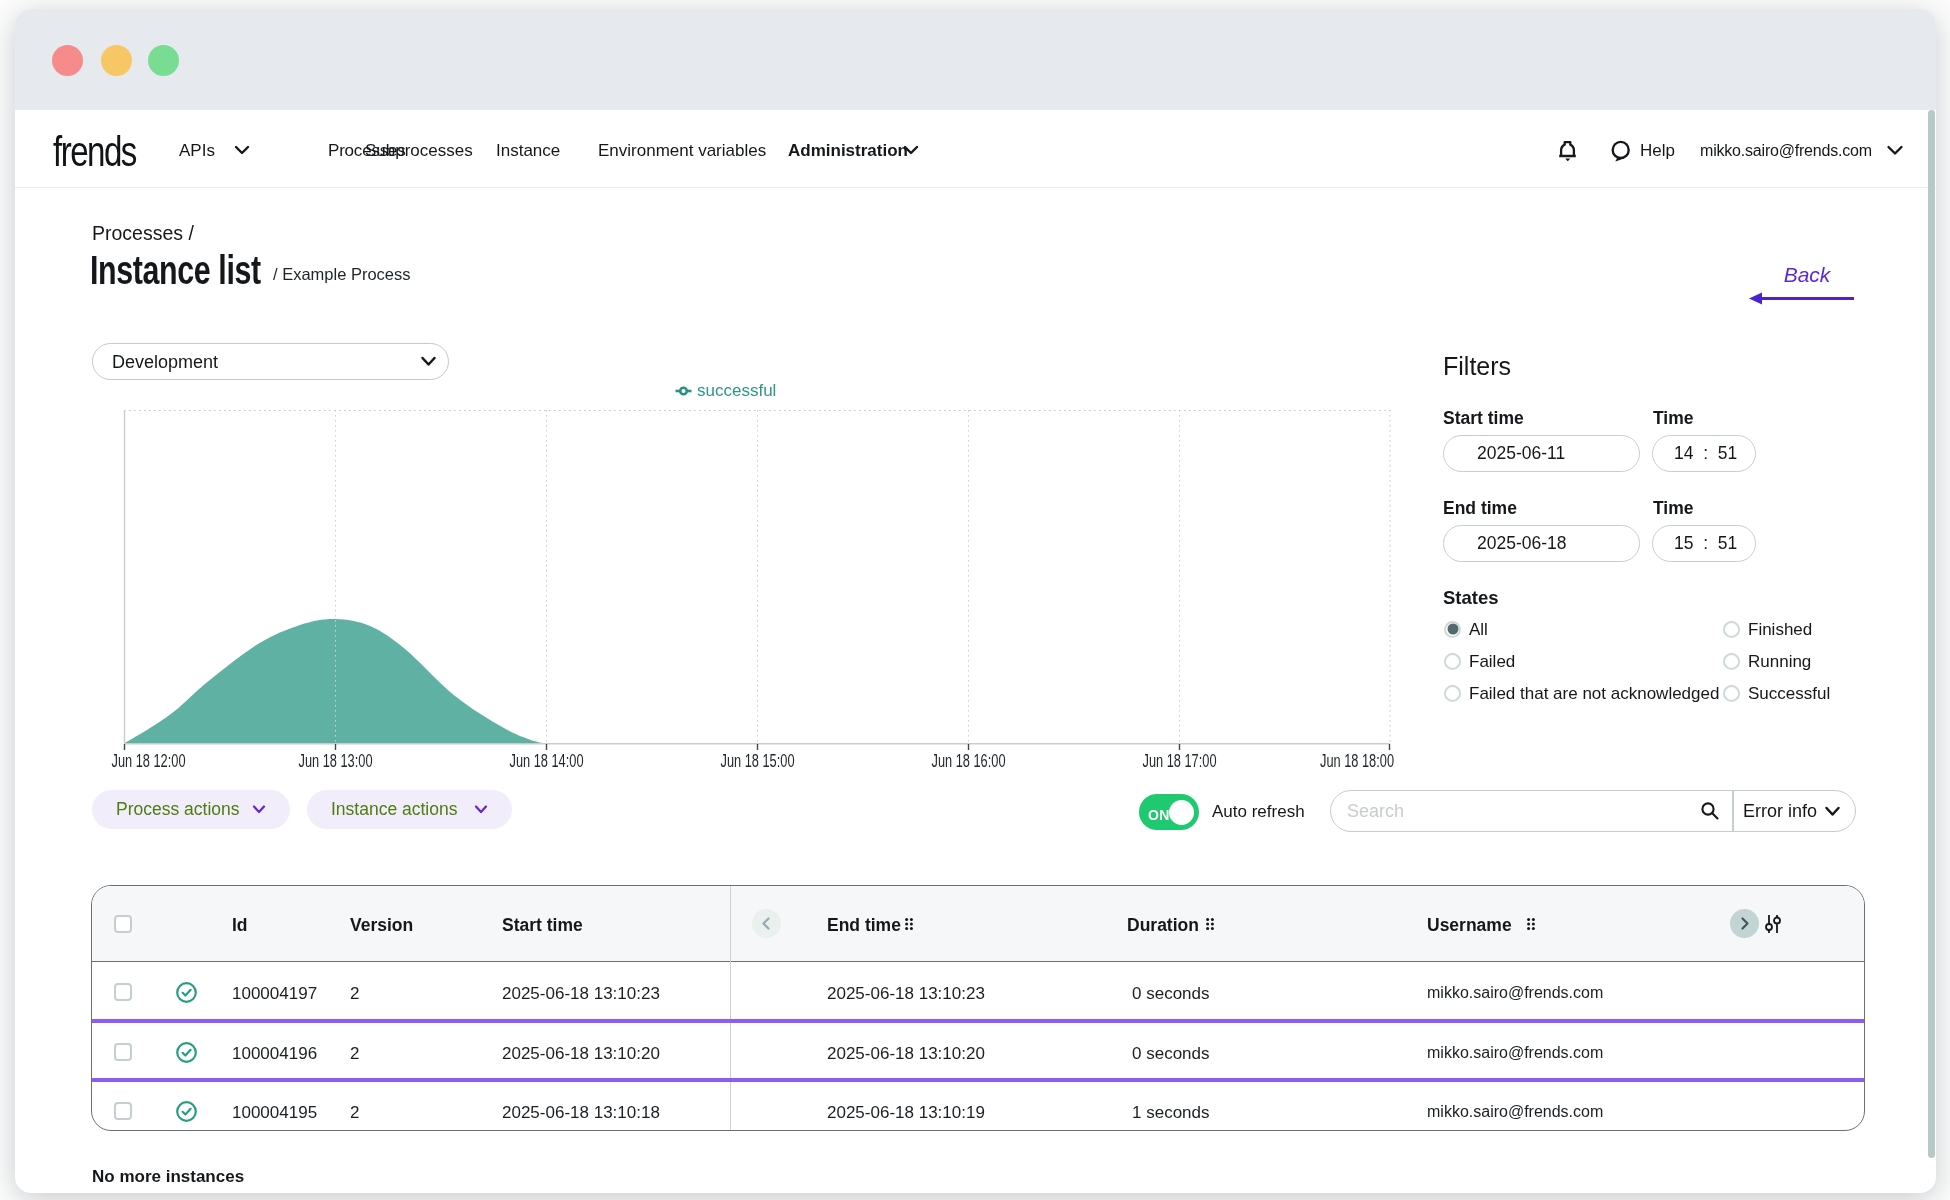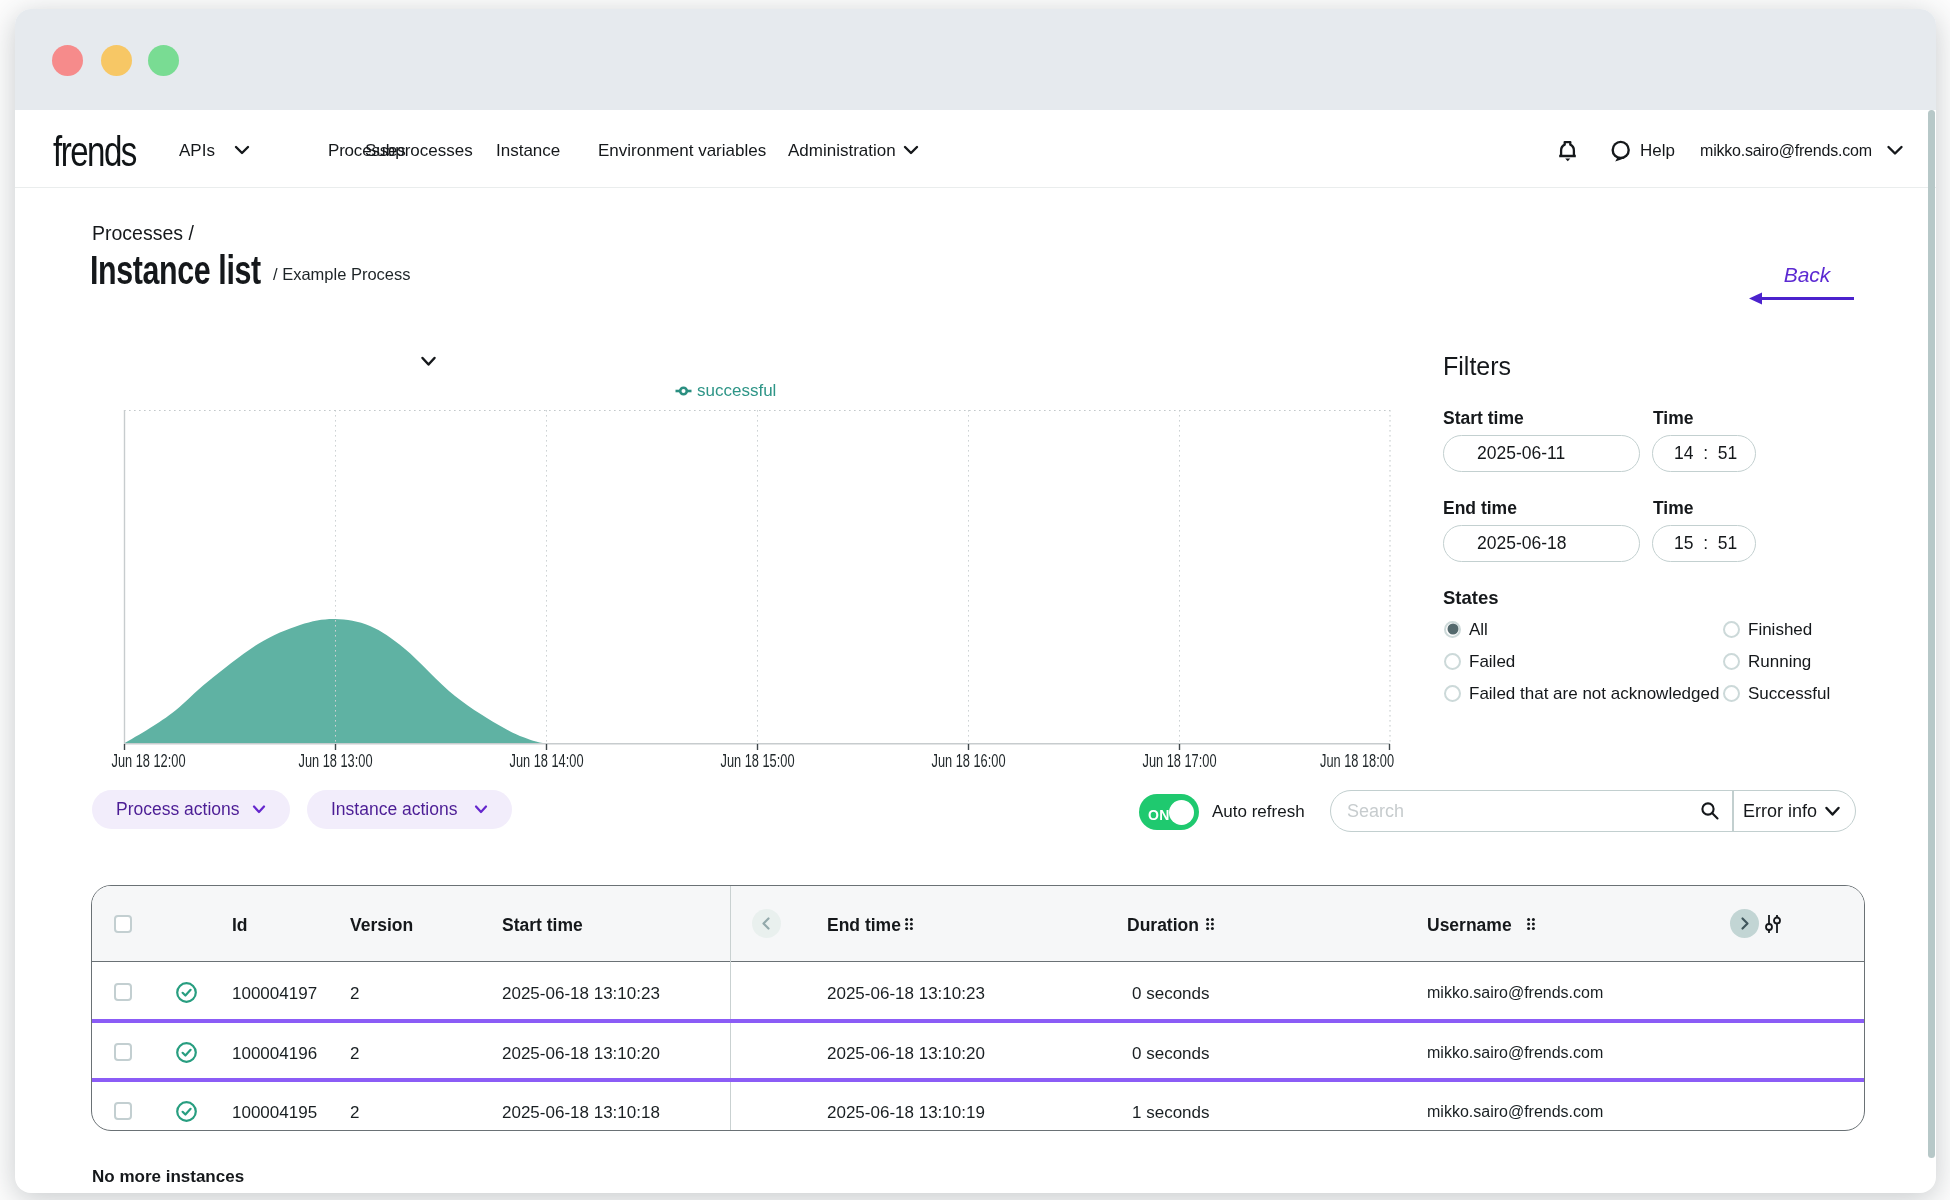--- a/index.html
+++ b/index.html
@@ -24,21 +24,21 @@
   .back { position:absolute; left:1760px; top:263px; width:94px; text-align:center; font-size:21px; font-weight:500; color:#5c2ad2;font-style:italic; }
   .select {
     position:absolute; left:92px; top:343px; width:357px; height:37px;
     border:1.5px solid #bfcccc; border-radius:18.5px; background:#fff;
   }
   .select .txt { position:absolute; left:19px; top:8px; font-size:18px; color:#15181b; }
   .pill-label { position:absolute; font-size:17.5px; font-weight:600; color:#15181b; }
   .fpill { position:absolute; height:37px; border:1.5px solid #c3d0d0; border-radius:18.5px; background:#fff; font-size:17.5px; color:#15181b; }
   .radio-lbl { position:absolute; font-size:17px; color:#15181b; }
   .radio { position:absolute; width:17px; height:17px; border-radius:50%; border:2px solid #ccd9d9; background:#fff; }
-  .actbtn { position:absolute; top:790px; height:39px; border-radius:19.5px; background:#f2edfb; color:#4c1d95; font-size:17.5px; font-weight:500; }
+  .actbtn { position:absolute; top:790px; height:39px; border-radius:19.5px; background:#f2edfb; color:#4d7c0f; font-size:17.5px; font-weight:500; }
   .actbtn span { position:absolute; top:9px; left:24px; white-space:nowrap; }
   .toggle { position:absolute; left:1139px; top:794px; width:60px; height:36px; border-radius:18px; background:#1fc96f; }
   .toggle .on { position:absolute; left:9px; top:13px; font-size:14px; font-weight:700; color:#fff; letter-spacing:.3px; }
   .toggle .knob { position:absolute; right:5px; top:5.5px; width:25px; height:25px; border-radius:50%; background:#fff; }
   .searchbox { position:absolute; left:1330px; top:790px; width:526px; height:42px; border:1.5px solid #c2cfcf; border-radius:21px; background:#fff; }
   .tbl { position:absolute; left:91px; top:885px; width:1774px; height:246px; border:1px solid #6a7175; border-radius:20px; background:#fff; overflow:hidden; }
   .thead { position:absolute; left:0; top:0; width:1774px; height:76px; background:#f6f7f8; border-bottom:1px solid #6a7175; }
   .th { position:absolute; top:29px; font-size:17.5px; font-weight:600; color:#15181b; white-space:nowrap; }
   .row { position:absolute; left:0; width:1774px; height:59.5px; border-bottom:4px solid #8b5cf6; }
   .cell { position:absolute; top:21px; font-size:17px; color:#191f22; white-space:nowrap; }
@@ -61,21 +61,21 @@
     <div class="nav"></div>
     <div class="logo">frends</div>
     <div class="navitem" style="left:179px;">APIs</div>
     <svg class="icon" style="left:234px; top:144px;" width="16" height="12" viewBox="0 0 16 12">
         <path d="M2 3 L8 9 L14 3" fill="none" stroke="#15181b" stroke-width="2.4" stroke-linecap="round" stroke-linejoin="round"></path>
       </svg>
     <div class="navitem" style="left:280px; font-weight:400; letter-spacing:-.2px;margin-left:48px;">Processes</div>
     <div class="navitem" style="left:365px;">Subprocesses</div>
     <div class="navitem" style="left:496px;">Instance</div>
     <div class="navitem" style="left:598px;">Environment variables</div>
-    <div class="navitem" style="left:788px;">Administration</div>
+    <div class="navitem" style="left:788px;font-weight:bold;">Administration</div>
     <svg class="icon" style="left:903px; top:144px;" width="16" height="12" viewBox="0 0 16 12">
         <path d="M2 3 L8 9 L14 3" fill="none" stroke="#15181b" stroke-width="2.4" stroke-linecap="round" stroke-linejoin="round"></path>
       </svg>
 
     <svg class="icon" style="left:1558px; top:139px;" width="19" height="24" viewBox="0 0 19 24">
       <path d="M3.1 17 v-5.6 a6.4 6.4 0 0 1 3.6-5.75 V3.1 h5.6 v2.55 a6.4 6.4 0 0 1 3.6 5.75 V17" fill="none" stroke="#15181b" stroke-width="2.3" stroke-linejoin="round"></path>
       <line x1="1.2" y1="17" x2="17.8" y2="17" stroke="#15181b" stroke-width="2.4"></line>
       <path d="M7.2 19.6 h5.1 l-2.55 2.7 z" fill="#15181b"></path>
     </svg>
     <svg class="icon" style="left:1610px; top:140px;" width="21" height="22" viewBox="0 0 21 22">
@@ -91,20 +91,23 @@
 
     <div class="crumb">Processes /</div>
     <div class="title">Instance list</div>
     <div class="subtitle">/ Example Process</div>
     <div class="back">Back</div>
     <svg class="icon" style="left:1745px; top:290px;" width="112" height="16" viewBox="0 0 112 16">
       <line x1="12" y1="8.5" x2="109" y2="8.5" stroke="#4b22cd" stroke-width="3.2"></line>
       <path d="M4 8.5 L17 2.5 L17 14.5 z" fill="#4b22cd"></path>
     </svg>
 
+    <div class="select">
+        <span class="txt">Development</span>
+      </div>
     <svg class="icon" style="left:420px; top:355px;" width="17" height="13" viewBox="0 0 17 13">
         <path d="M2.5 3 L8.5 9.5 L14.5 3" fill="none" stroke="#15181b" stroke-width="2.5" stroke-linecap="round" stroke-linejoin="round"></path>
       </svg>
 
     <svg class="icon" style="left:675px; top:384px;" width="17" height="14" viewBox="0 0 17 14">
       <line x1="0.5" y1="7" x2="16.5" y2="7" stroke="#2b8f81" stroke-width="2.6"></line>
       <circle cx="8.5" cy="7" r="3.3" fill="#fff" stroke="#2b8f81" stroke-width="2.6"></circle>
     </svg>
     <div class="abs" style="left:697px; top:381px; font-size:17px; color:#2e9587;">successful</div>
 

